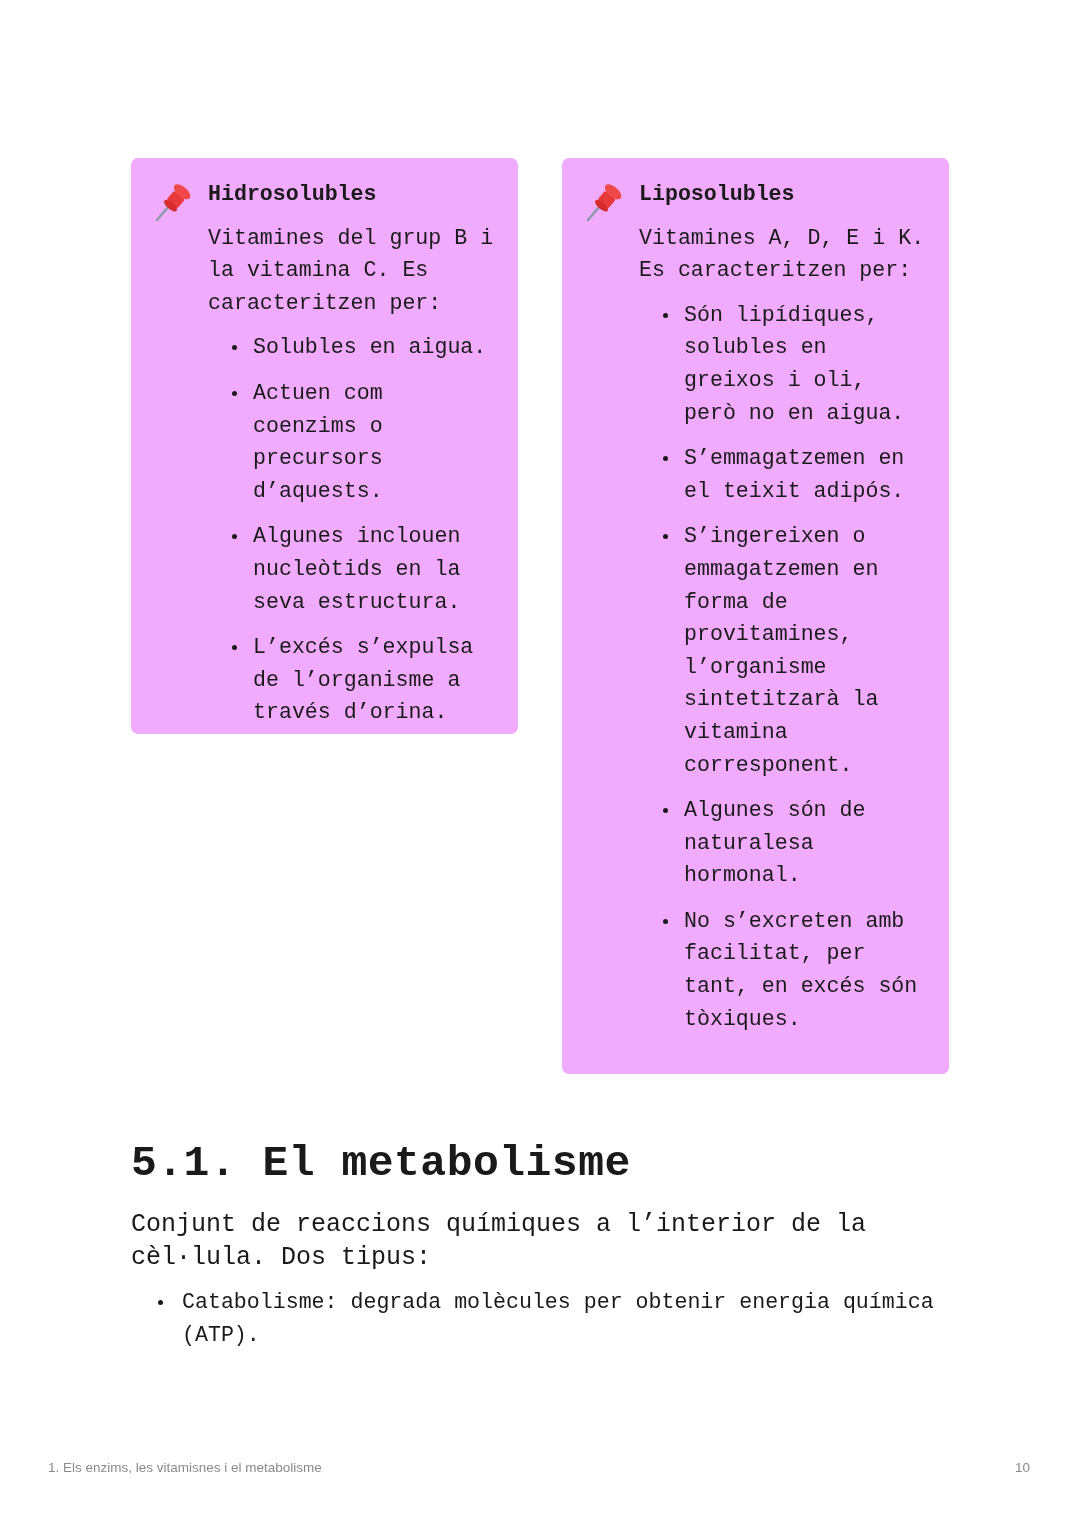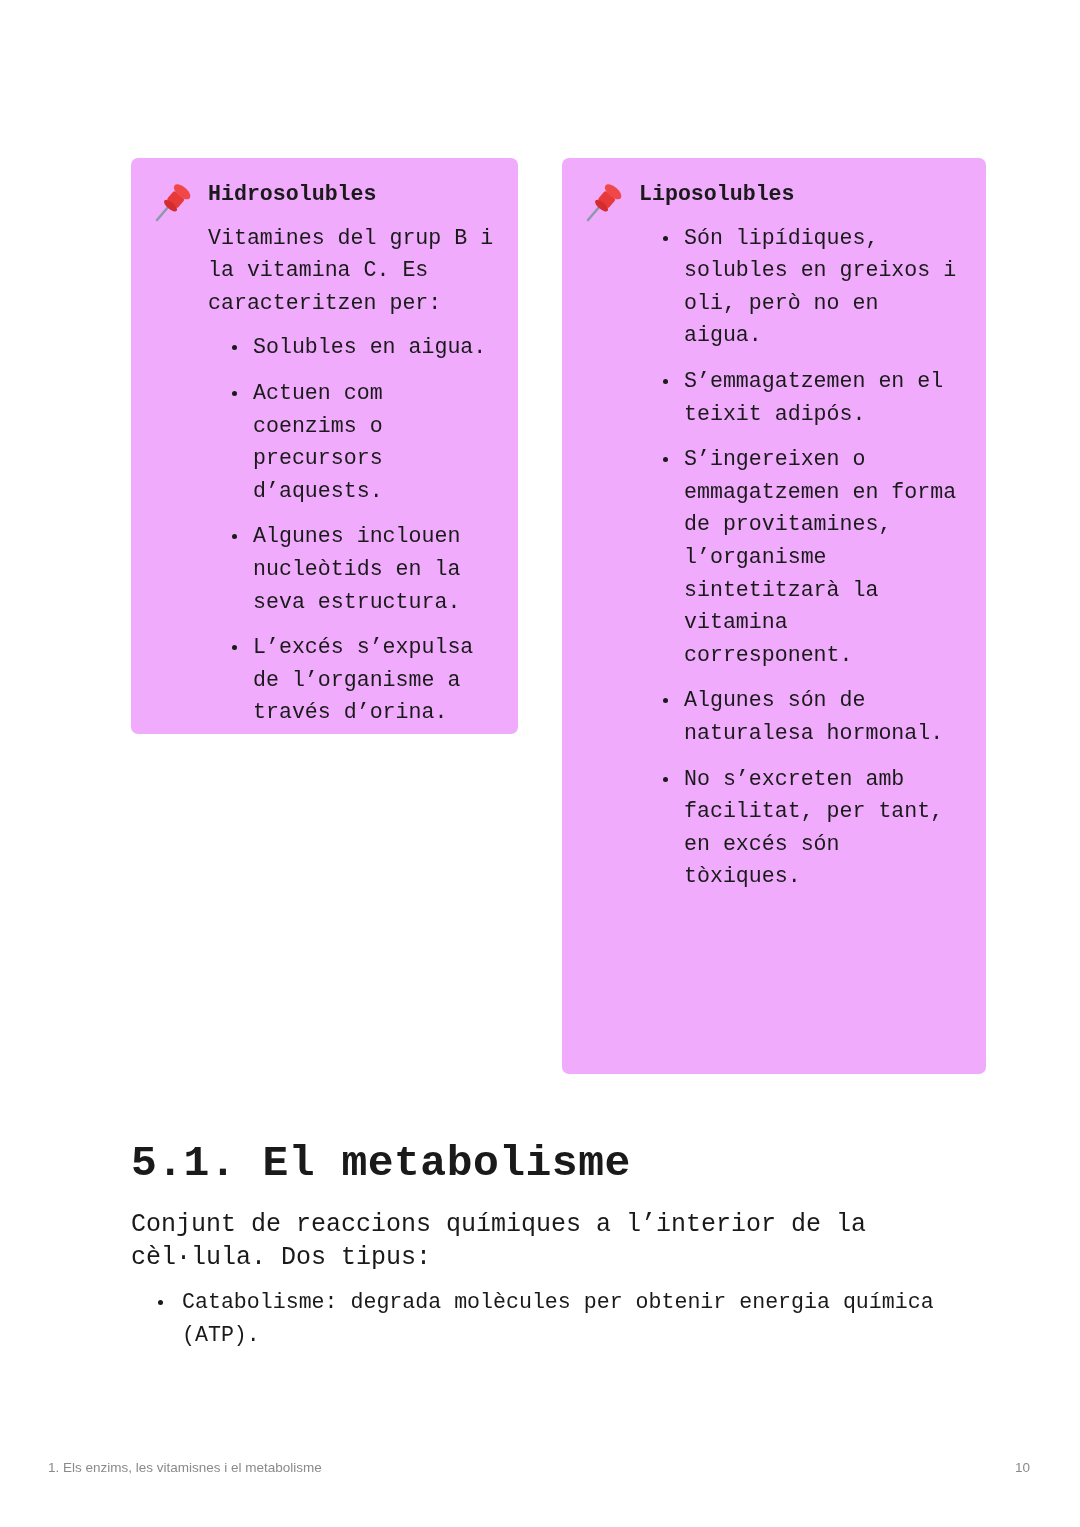--- a/index.html
+++ b/index.html
@@ -20,21 +20,21 @@
   }
   .callout .title { font-weight: bold; margin: 0 0 11px 0; }
   .callout .intro { margin: 8px 0 12px 0; }
   .callout ul { list-style: none; margin: 6px; padding: 0; }
   .callout li { position: relative; padding-left: 39px; margin-bottom: 13px; }
   .callout li::before {
     content: ""; position: absolute; left: 18px; top: 14px; width: 5px; height: 5px;
     border-radius: 50%; background: #1a1a1a;
   }
   #box-left { left: 131px; top: 158px; width: 387px; height: 576px; }
-  #box-right { left: 562px; top: 158px; width: 424px; height: 916px; }
+  #box-right { left: 562px; top: 158px; width: 387px; height: 916px; }
 
   .section { position: absolute; left: 131px; top: 1136px; width: 820px; }
   .section h2 {
     margin: 0; font-size: 43px; font-weight: bold; line-height: 56px; letter-spacing: 0.5px;
   }
   .section p { margin: 17px 0 10px 0; font-size: 25px; line-height: 32.6px; }
   .section ul { list-style: none; margin: 12px; padding: 0; }
   .section li { position: relative; padding-left: 39px; font-size: 21.6px; line-height: 32.6px; }
   .section li::before {
     content: ""; position: absolute; left: 15px; top: 14px; width: 5px; height: 5px;
@@ -77,20 +77,21 @@
   <svg class="pin" viewBox="0 0 44 44">
     <line x1="6" y1="40" x2="18" y2="26" stroke="#8a9aa8" stroke-width="2.5" stroke-linecap="round"></line>
     <g transform="rotate(40 26 18)">
       <rect x="19" y="14" width="14" height="12" rx="2" fill="#e8393a"></rect>
       <ellipse cx="26" cy="10" rx="10" ry="5" fill="#f04848"></ellipse>
       <ellipse cx="26" cy="28" rx="8" ry="3.5" fill="#d42c2e"></ellipse>
     </g>
   </svg>
   <div class="content">
     <div class="title">Liposolubles</div>
+    <div class="intro">Vitamines A, D, E i K. Es caracteritzen per:</div>
     <ul>
       <li>Són lipídiques, solubles en greixos i oli, però no en aigua.</li>
       <li>S’emmagatzemen en el teixit adipós.</li>
       <li>S’ingereixen o emmagatzemen en forma de provitamines, l’organisme sintetitzarà la vitamina corresponent.</li>
       <li>Algunes són de naturalesa hormonal.</li>
       <li>No s’excreten amb facilitat, per tant, en excés són tòxiques.</li>
     </ul>
   </div>
 </div>
 

